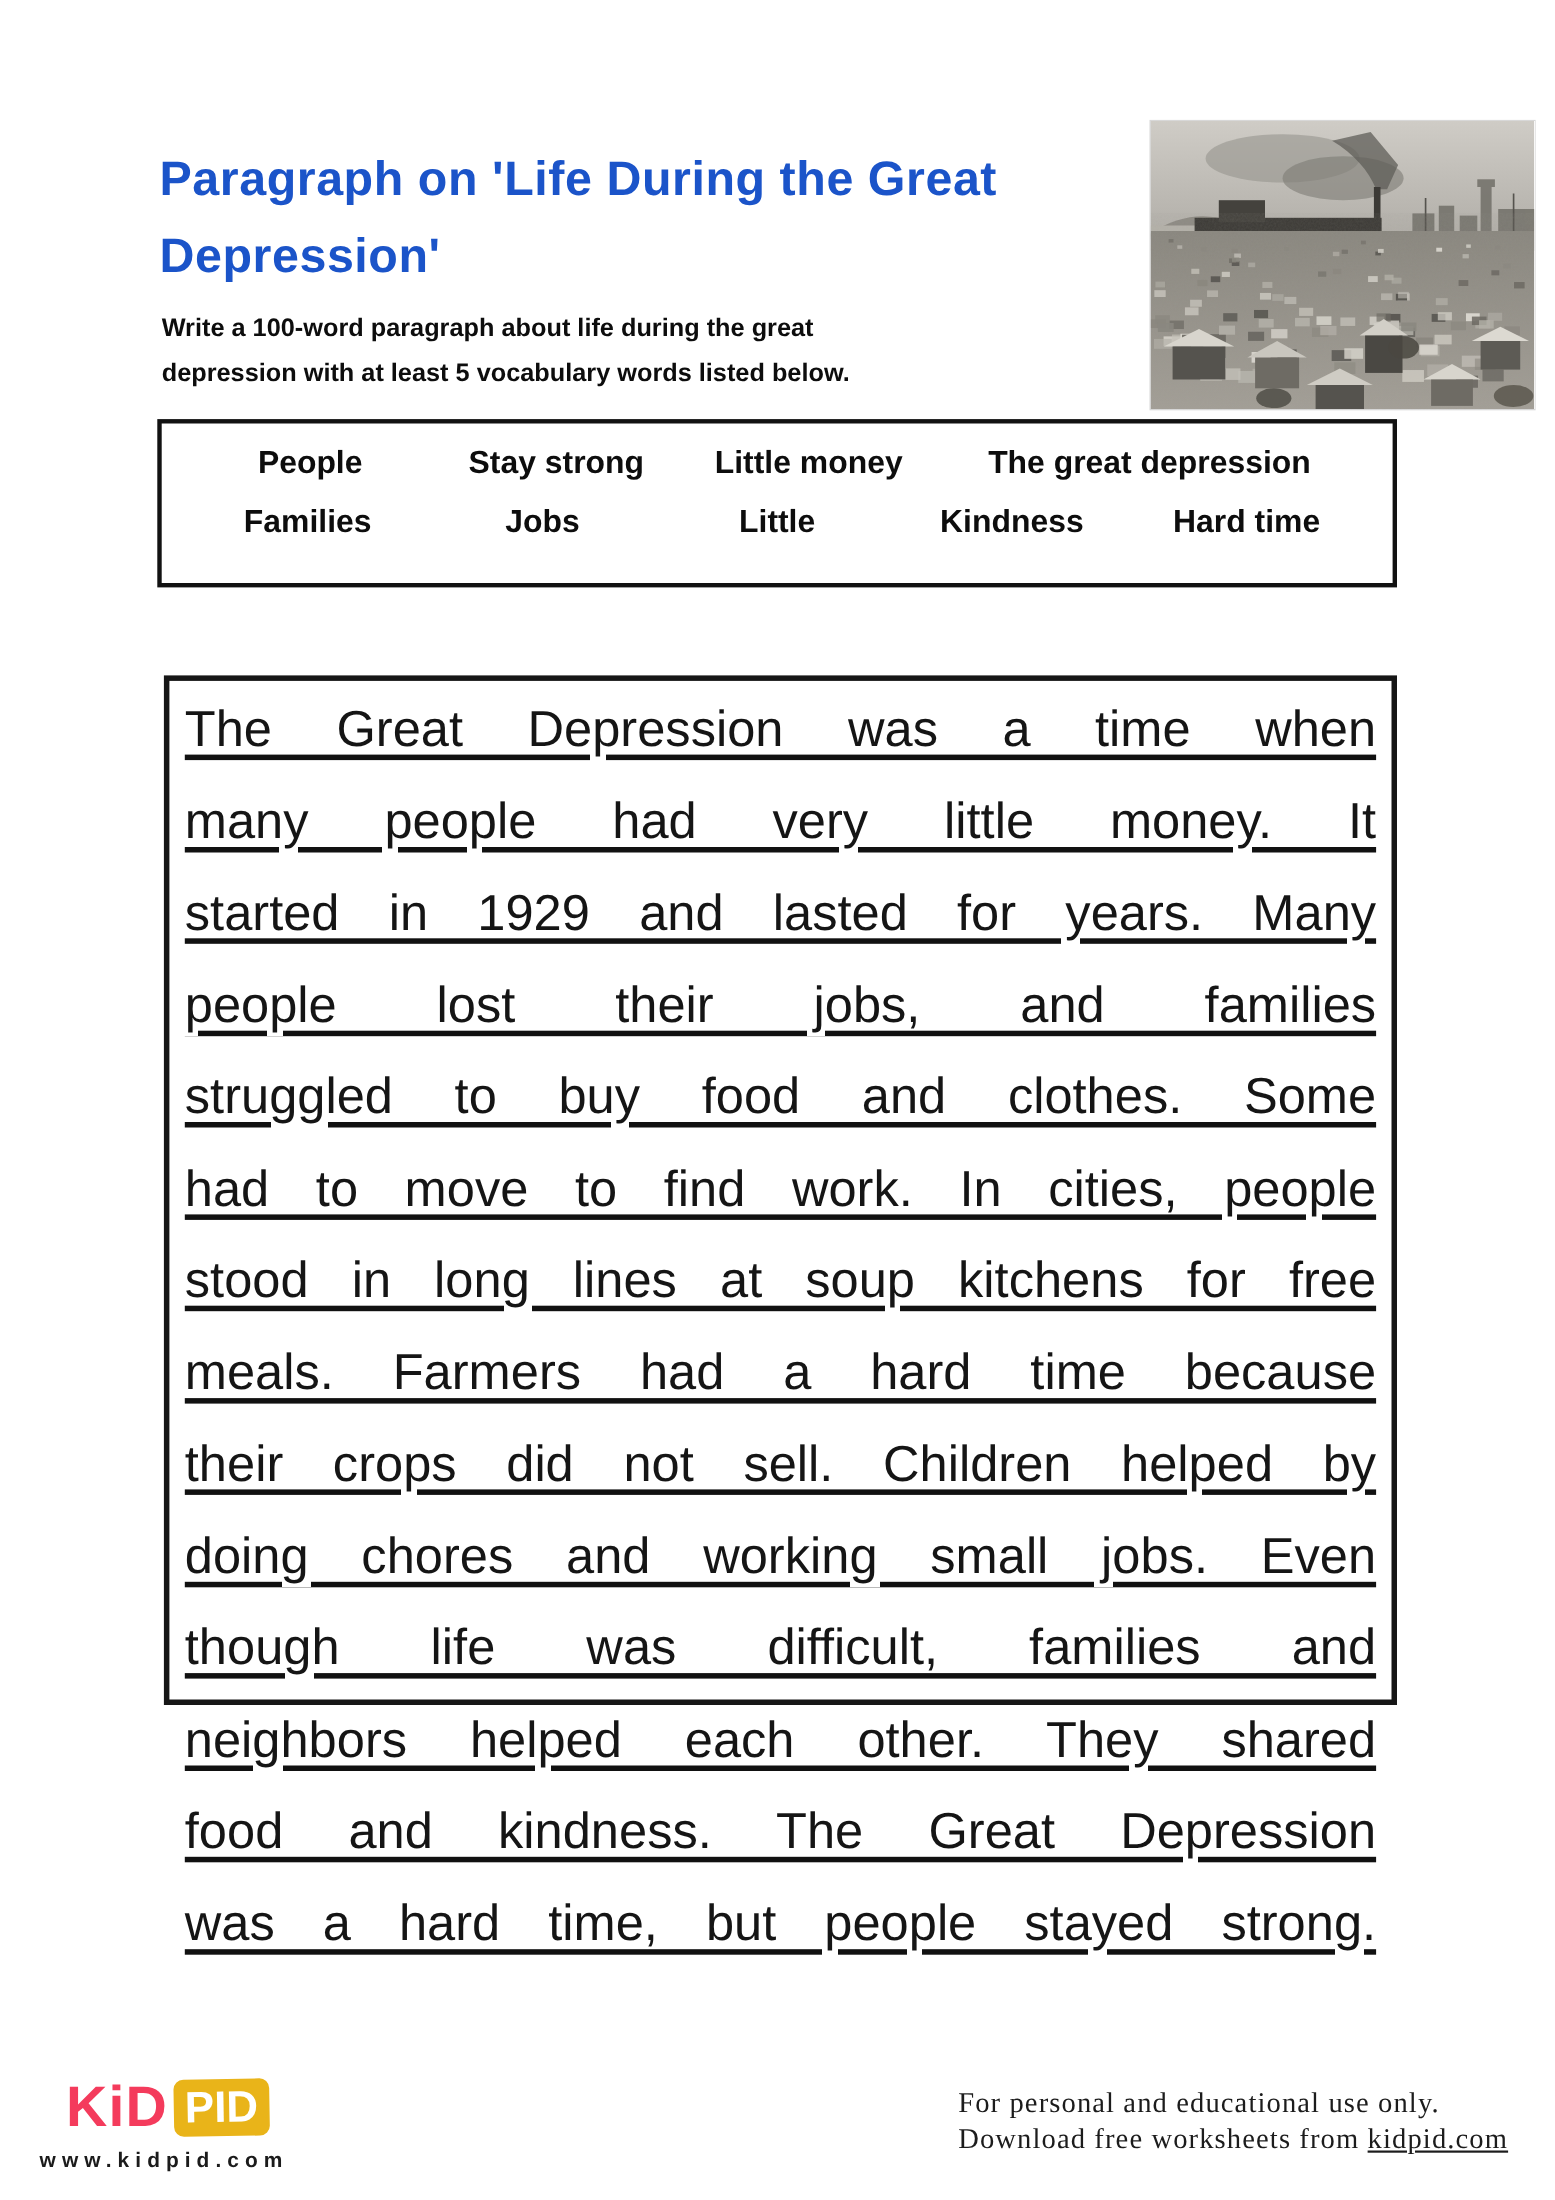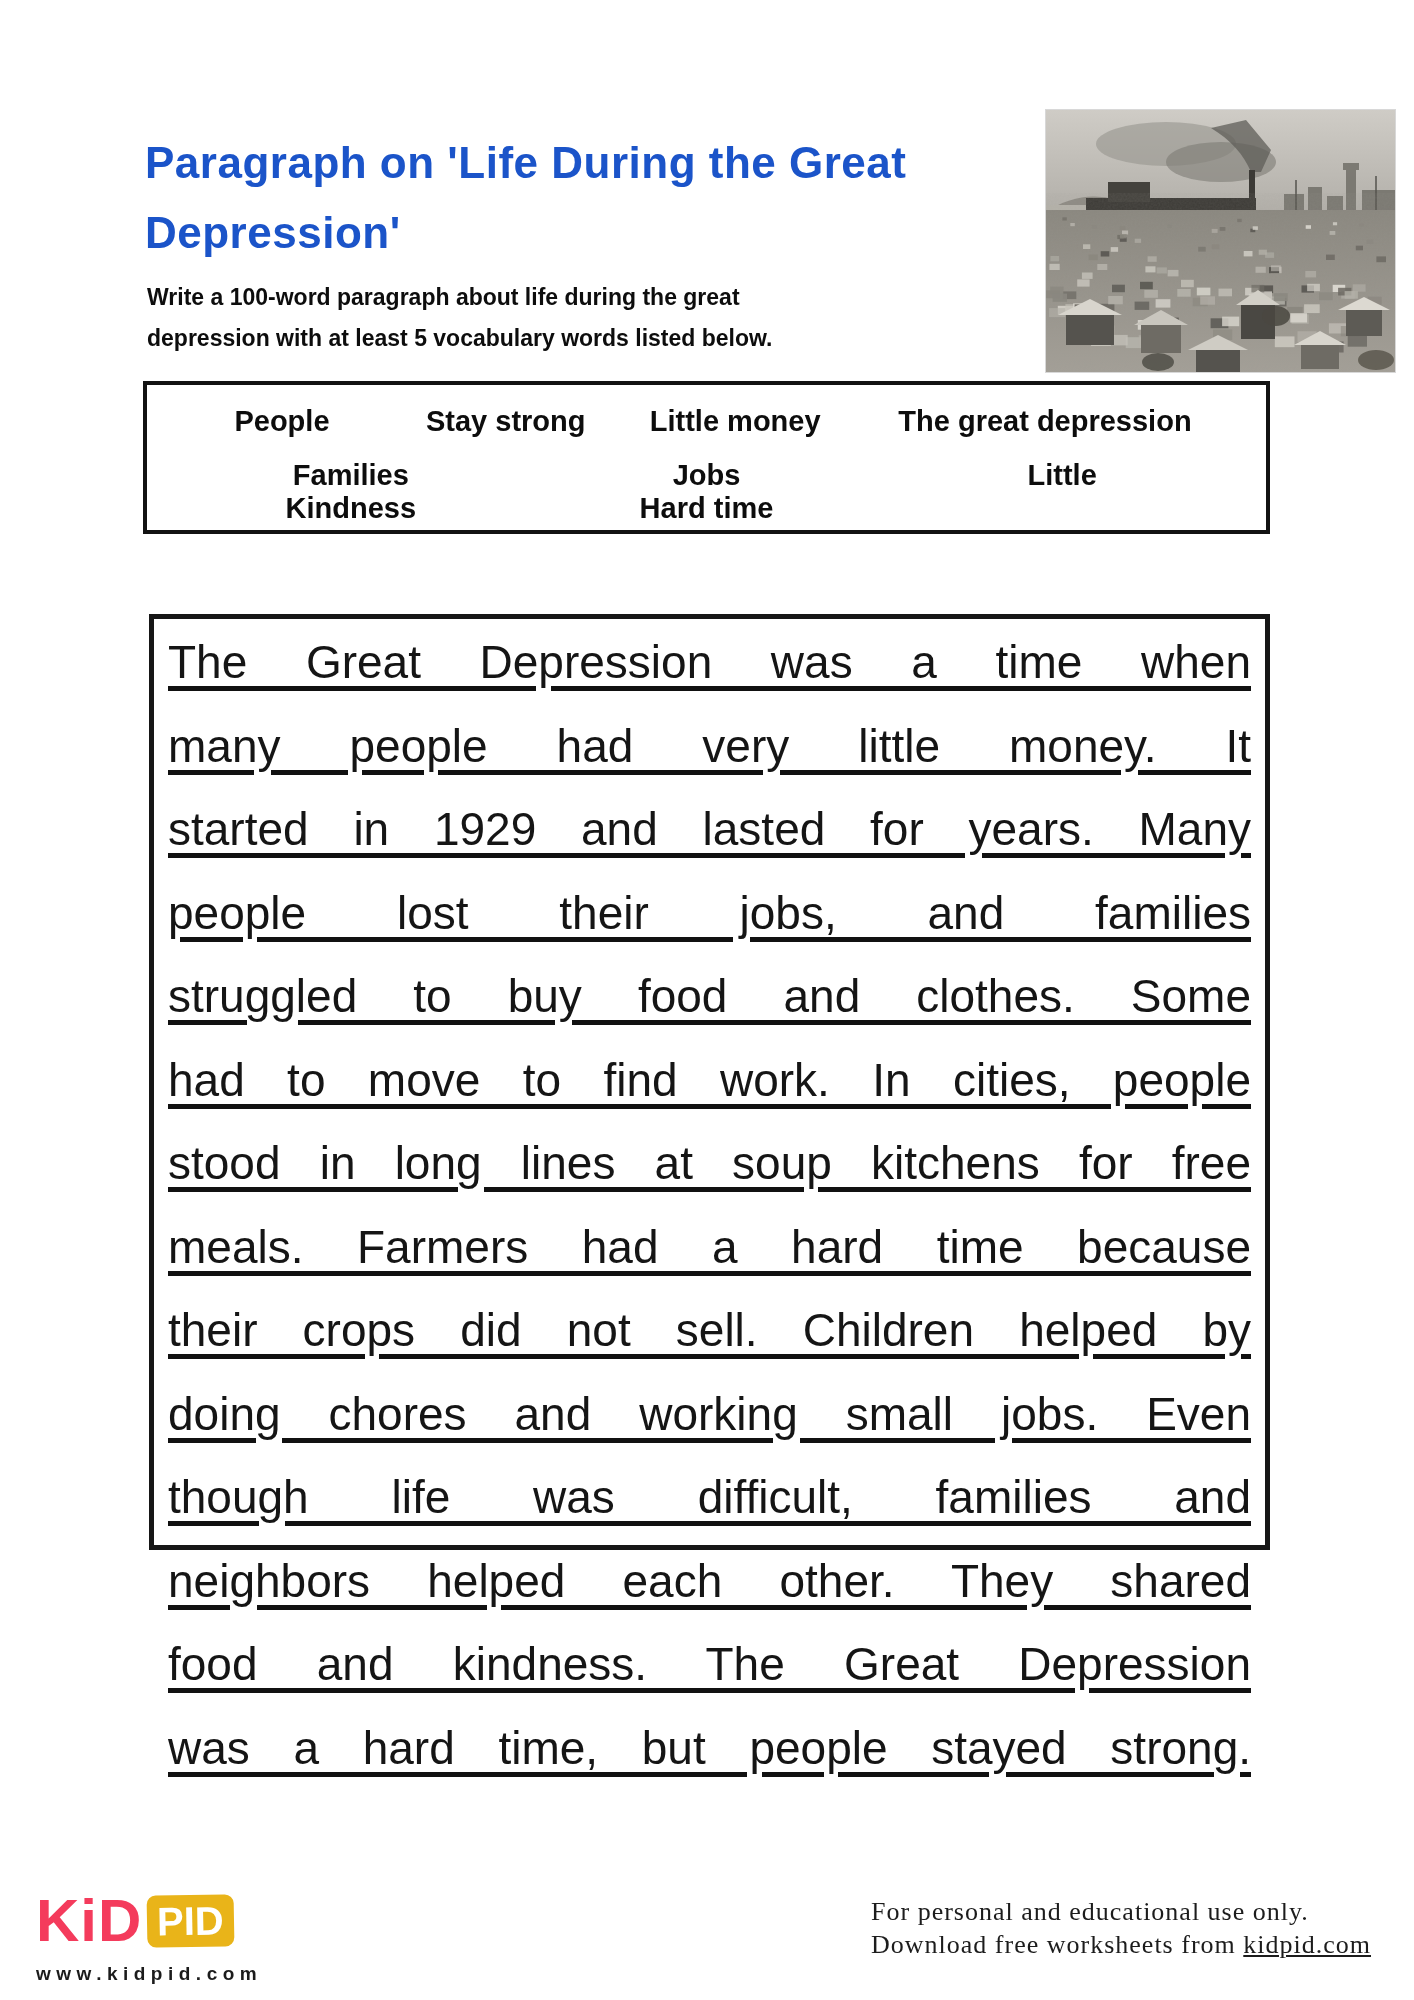--- a/index.html
+++ b/index.html
@@ -36,21 +36,21 @@
     box-shadow:0 0 0 1px #d8d8d8;
     overflow:hidden;
   }
   
   .vocab-box{
     position:absolute;left:143px;top:381px;width:1127px;height:153px;
     border:4px solid #121212;box-sizing:border-box;
     padding:20px 26px 10px 26px;
   }
   .vocab-row1{display:grid;grid-template-columns:.95fr 1fr 1fr 1.7fr;}
-  .vocab-row2{display:grid;grid-template-columns:repeat(3,1fr);margin-top:21px;}
+  .vocab-row2{display:grid;grid-template-columns:repeat(5,1fr);margin-top:21px;}
   .vocab-item{
     text-align:center;font-weight:700;font-size:29px;color:#0d0d0d;
     white-space:nowrap;
   }
   
   .para-box{
     position:absolute;left:149px;top:614px;width:1121px;height:936px;
     border:5px solid #161616;box-sizing:border-box;
     padding:2px 14px 0 14px;
   }
@@ -64,23 +64,24 @@
     white-space:normal;
     text-decoration:underline;
     text-decoration-thickness:5px;
     text-underline-offset:8px;
     text-decoration-color:#111;
   }
   
   .footer-logo{position:absolute;left:36px;top:1886px;}
   .logo-row{display:flex;align-items:center;}
   .logo-kid{
-    font-weight:800;font-size:60px;letter-spacing:1px;
+    font-weight:800;font-size:52px;letter-spacing:1px;
     color:var(--logo-pink);
     font-family:"Liberation Sans", sans-serif;
+    margin-left:24px;
   }
   .logo-pid{
     display:inline-block;margin-left:5px;
     background:var(--logo-yellow);color:#ffffff;
     font-weight:800;font-size:40px;line-height:50px;
     padding:1px 10px;border-radius:9px;
     transform:rotate(-1deg);
     font-family:"Liberation Sans", sans-serif;
   }
   .logo-url{

